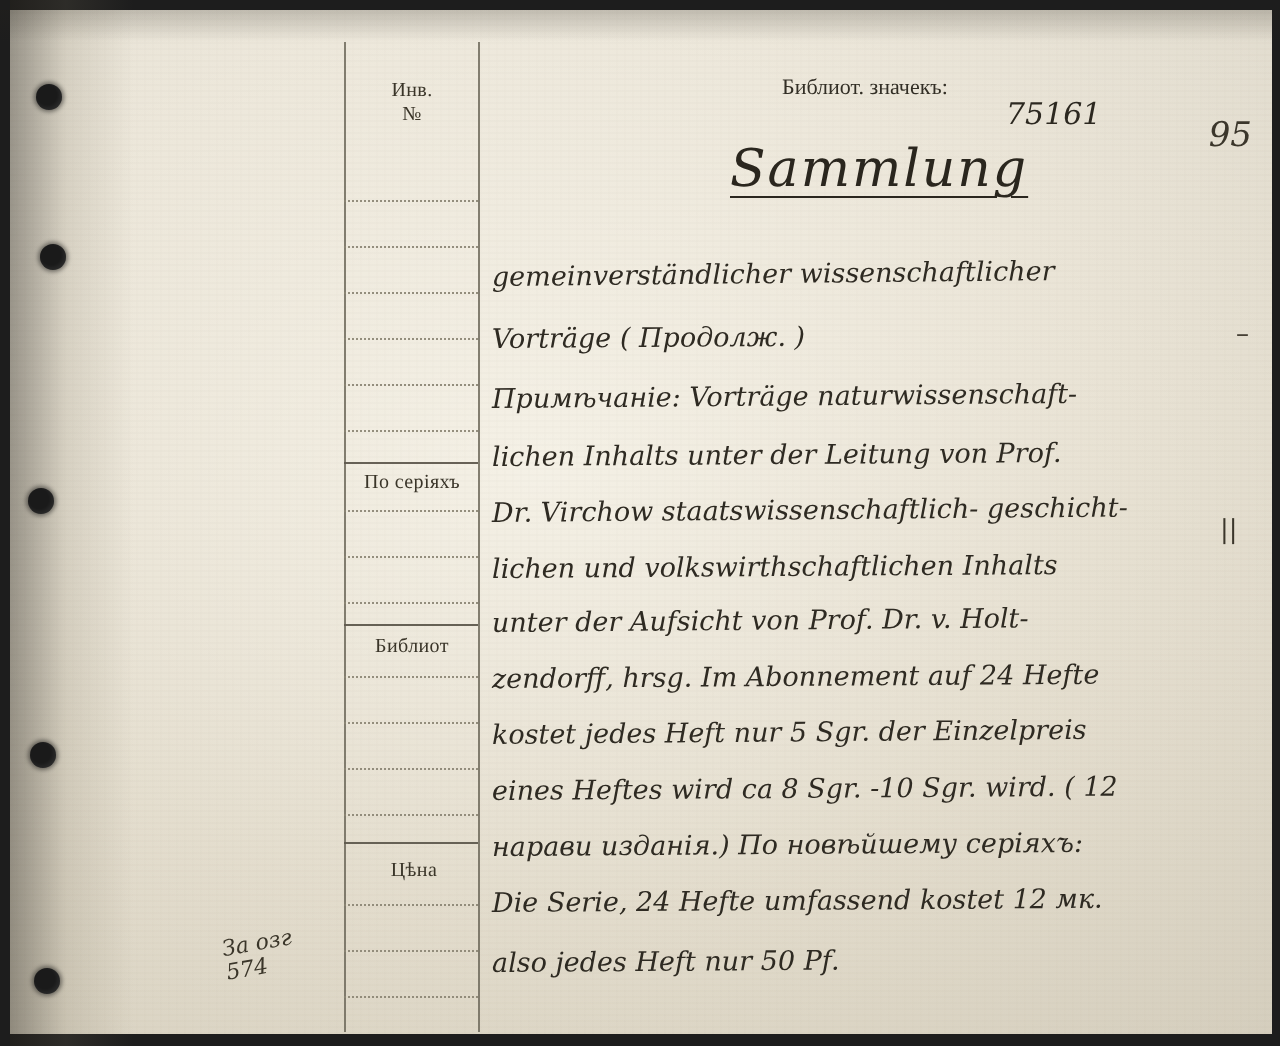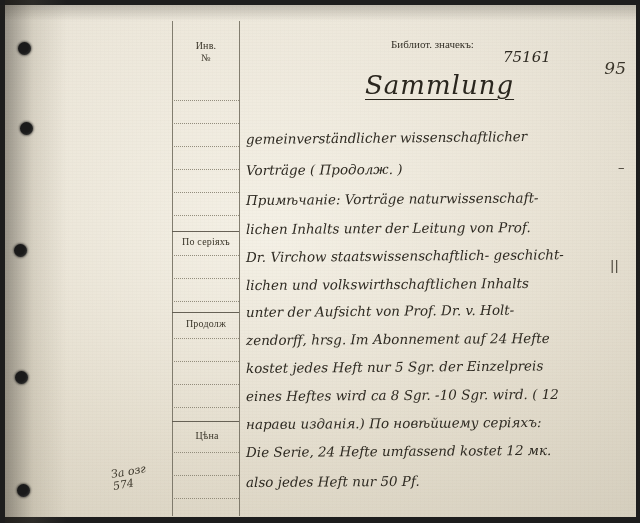--- a/index.html
+++ b/index.html
@@ -227,21 +227,21 @@
   <div class="hrule" style="left:172px; top:498px; width:67px;"></div>
 
   <div class="stub-label" style="left:173px; top:40px;">
     <div>Инв.</div>
     <div>№</div>
   </div>
   <div class="stub-label" style="left:173px; top:236px;">
     <div>По серiяхъ</div>
   </div>
   <div class="stub-label" style="left:173px; top:318px;">
-    <div>Продолж</div>
+    <div>Библиот</div>
   </div>
   <div class="stub-label" style="left:174px; top:430px;">
     <div>Цѣна</div>
   </div>
 
   <div id="stamp-label" style="left:391px; top:38px;">Библиот. значекъ:</div>
   <div id="stamp-value" style="left:503px; top:33px;margin-top:15px;">75161</div>
 
   <div id="title-sammlung" class="hand" style="left:335px; top:70px;">Sammlung</div>
 

